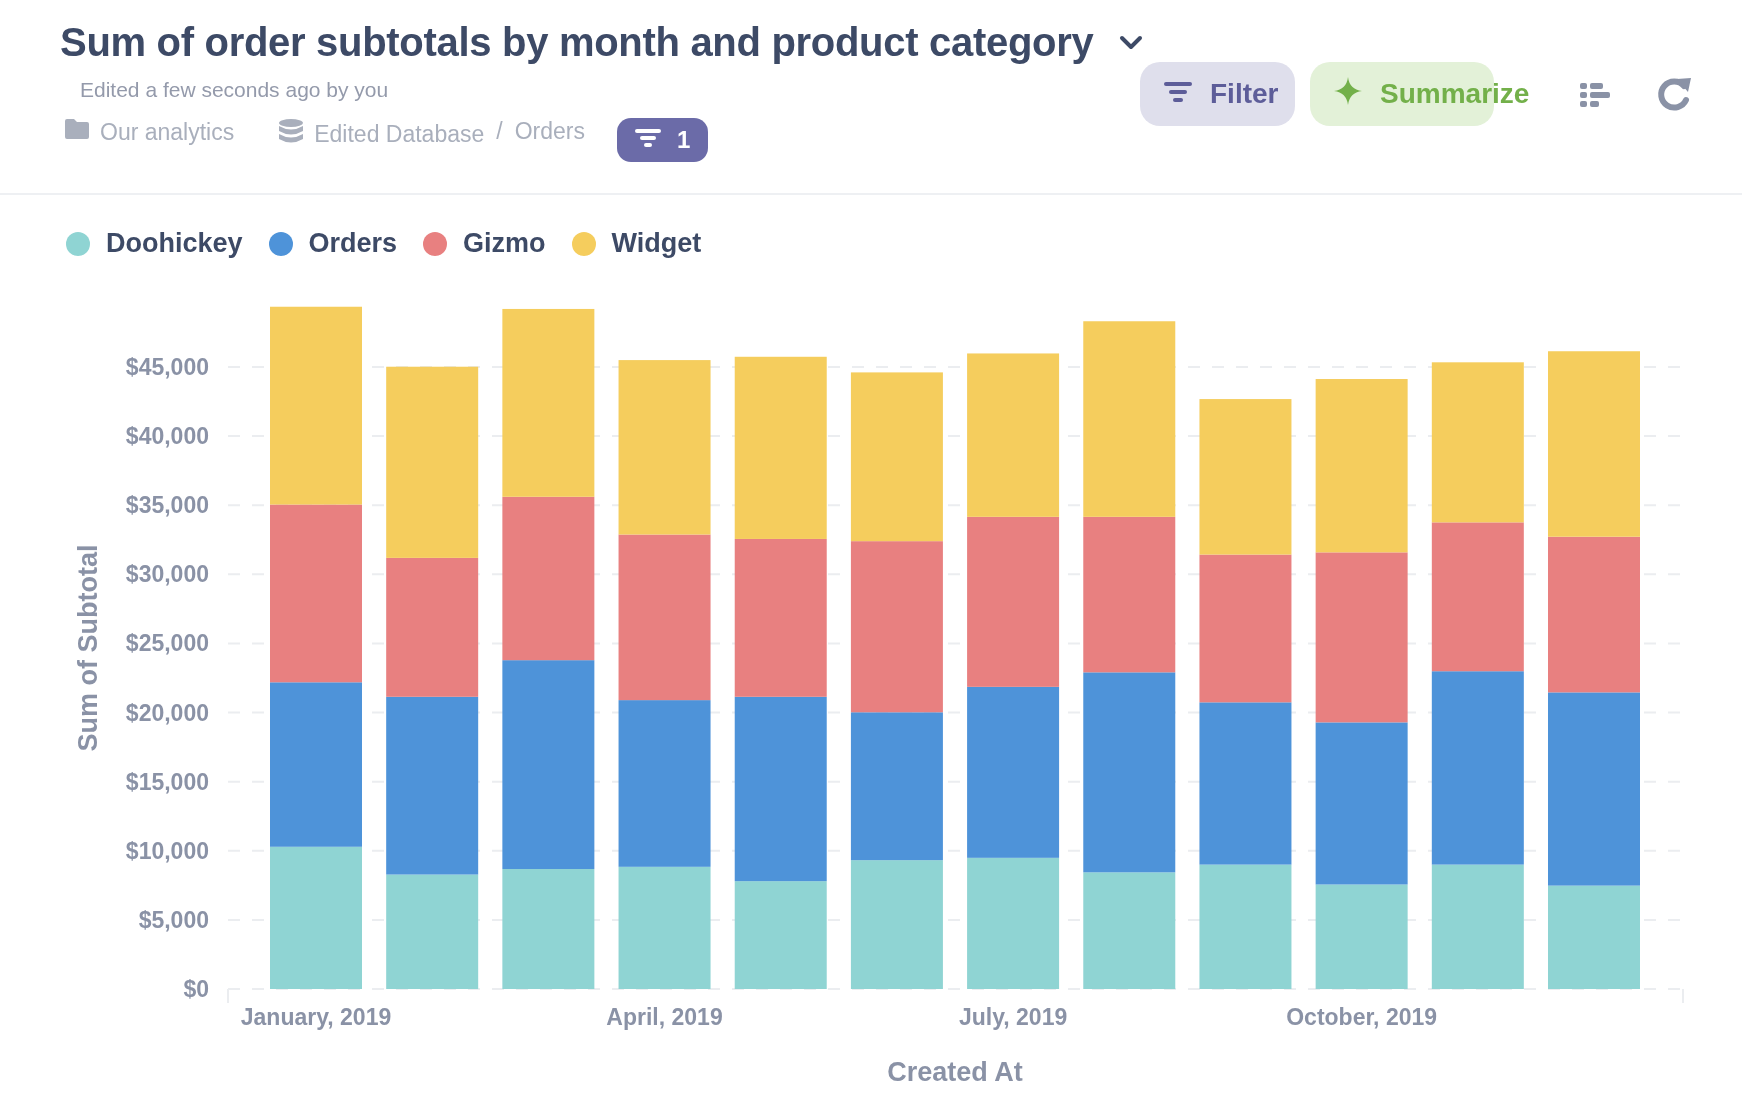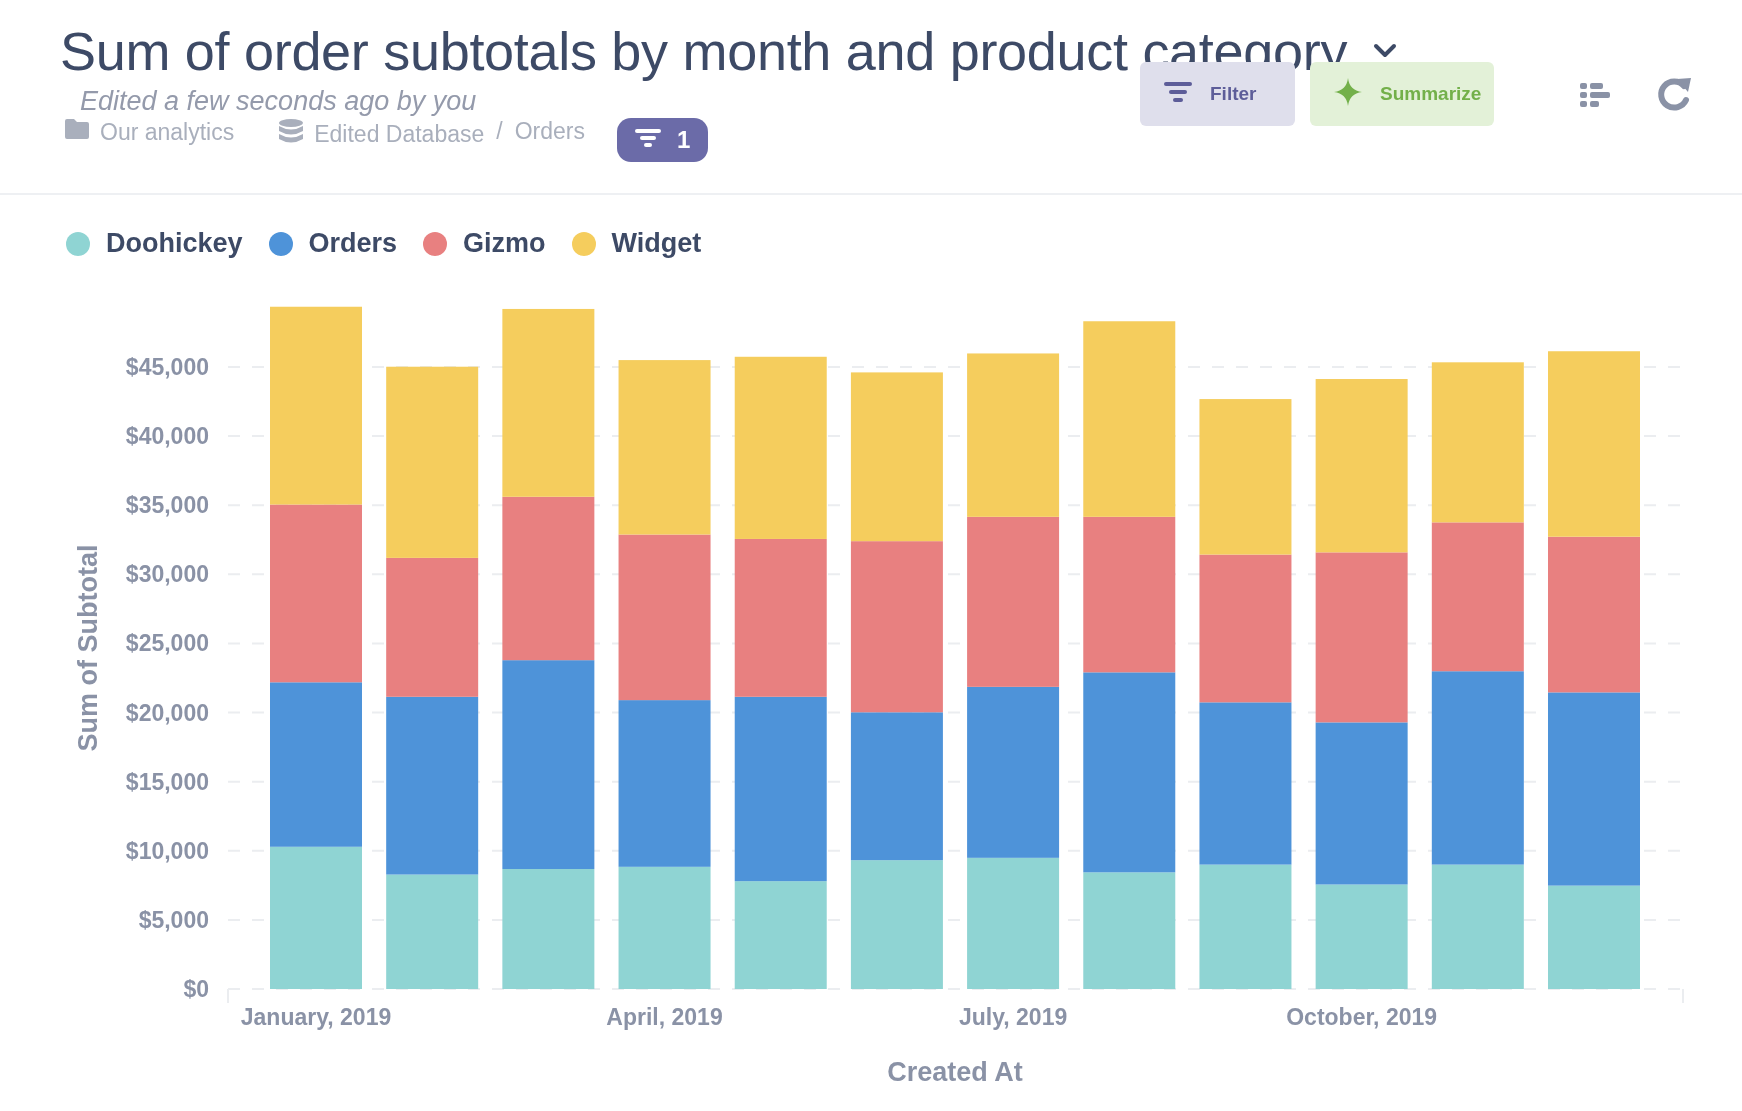--- a/index.html
+++ b/index.html
@@ -1,32 +1,32 @@
 <!DOCTYPE html>
 <html><head>
 <meta charset="utf-8">
 <style>
   html, body { margin:0; padding:0; background:#ffffff; }
   body { width:1742px; height:1111px; position:relative; overflow:hidden;
          font-family:"Liberation Sans", "DejaVu Sans", sans-serif; color:#4c5773; }
   .header { position:absolute; left:0; top:0; width:1742px; height:193px;
             border-bottom:2px solid #eef0f3; }
   .title-row { position:absolute; left:60px; top:20px; display:flex; align-items:center; }
-  .title { font-size:54px; font-weight:400; color:#3d4a66; letter-spacing:-0.3px; }
+  .title { font-size:40px; font-weight:700; color:#3d4a66; letter-spacing:-0.3px; }
   .title-chevron { margin-left:24px; width:28px; height:28px; display:flex; align-items:center; justify-content:center; }
-  .edited { position:absolute; left:80px; top:86px; font-size:27px; color:#949aab;font-style:italic; }
+  .edited { position:absolute; left:80px; top:78px; font-size:21px; color:#949aab; }
   .crumbs { position:absolute; left:64px; top:118px; display:flex; align-items:flex-start; font-size:23px; color:#a9afbc; }
   .crumb { display:flex; align-items:center; }
   .crumb svg { margin-right:10px; }
   .crumb-sep { margin:0 12px; }
   .gap { width:44px; }
   .filter-badge { margin-left:32px; background:#6b6ba8; color:#fff; border-radius:14px;
                   height:44px; padding:0 18px; display:flex; align-items:center; font-size:24px; font-weight:700; }
   .filter-badge svg { margin-right:16px; }
-  .btn { height:64px; border-radius:6px; display:flex; align-items:center; padding:0 24px; font-size:19px; font-weight:700; cursor:pointer; }
+  .btn { height:64px; border-radius:20px; display:flex; align-items:center; padding:0 24px; font-size:28px; font-weight:700; cursor:pointer; }
   .btn-filter { position:absolute; left:1140px; width:155px; box-sizing:border-box; background:#dfdfec; color:#5d5d99; }
   .btn-summarize { position:absolute; left:1310px; width:184px; box-sizing:border-box; background:#e3f1d8; color:#73b04a; }
   .btn svg { margin-right:18px; }
   .icon-btn { position:absolute; width:40px; height:40px; display:flex; align-items:center; justify-content:center; cursor:pointer; }
   .legend { position:absolute; left:66px; top:228px; display:flex; align-items:center; font-size:27px; font-weight:700; color:#3d4a66; }
   .legend-item { display:flex; align-items:center; margin-right:26px; }
   .legend-dot { width:24px; height:24px; border-radius:50%; margin-right:16px; }
   #chart { position:absolute; left:0; top:0; }
   .ytick { font-size:23px; font-weight:700; fill:#8a92a6; }
   .xtick { font-size:23px; font-weight:700; fill:#8a92a6; }

